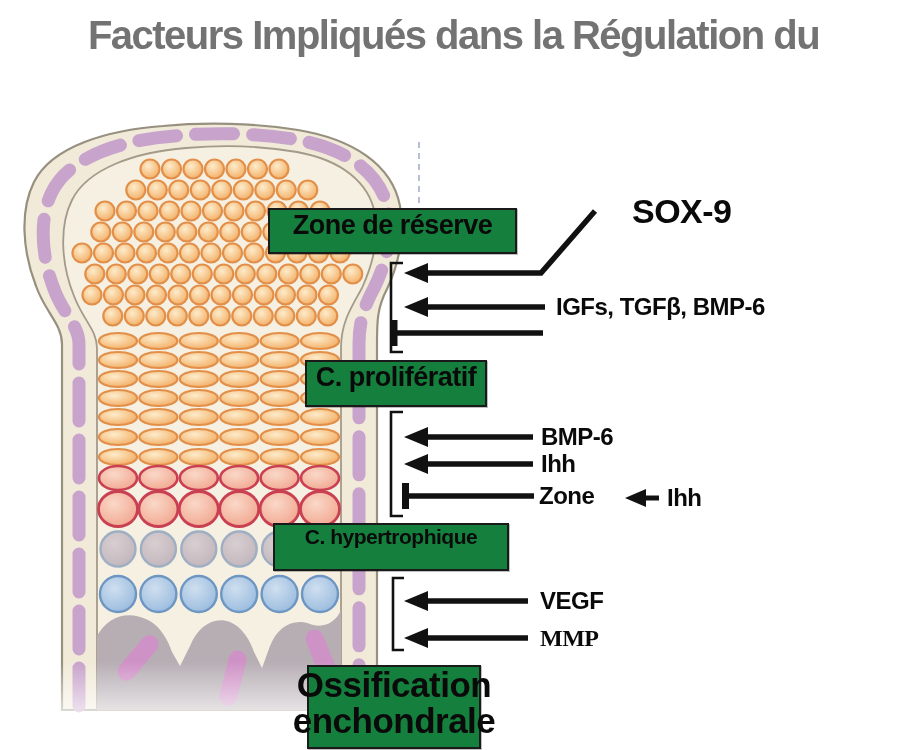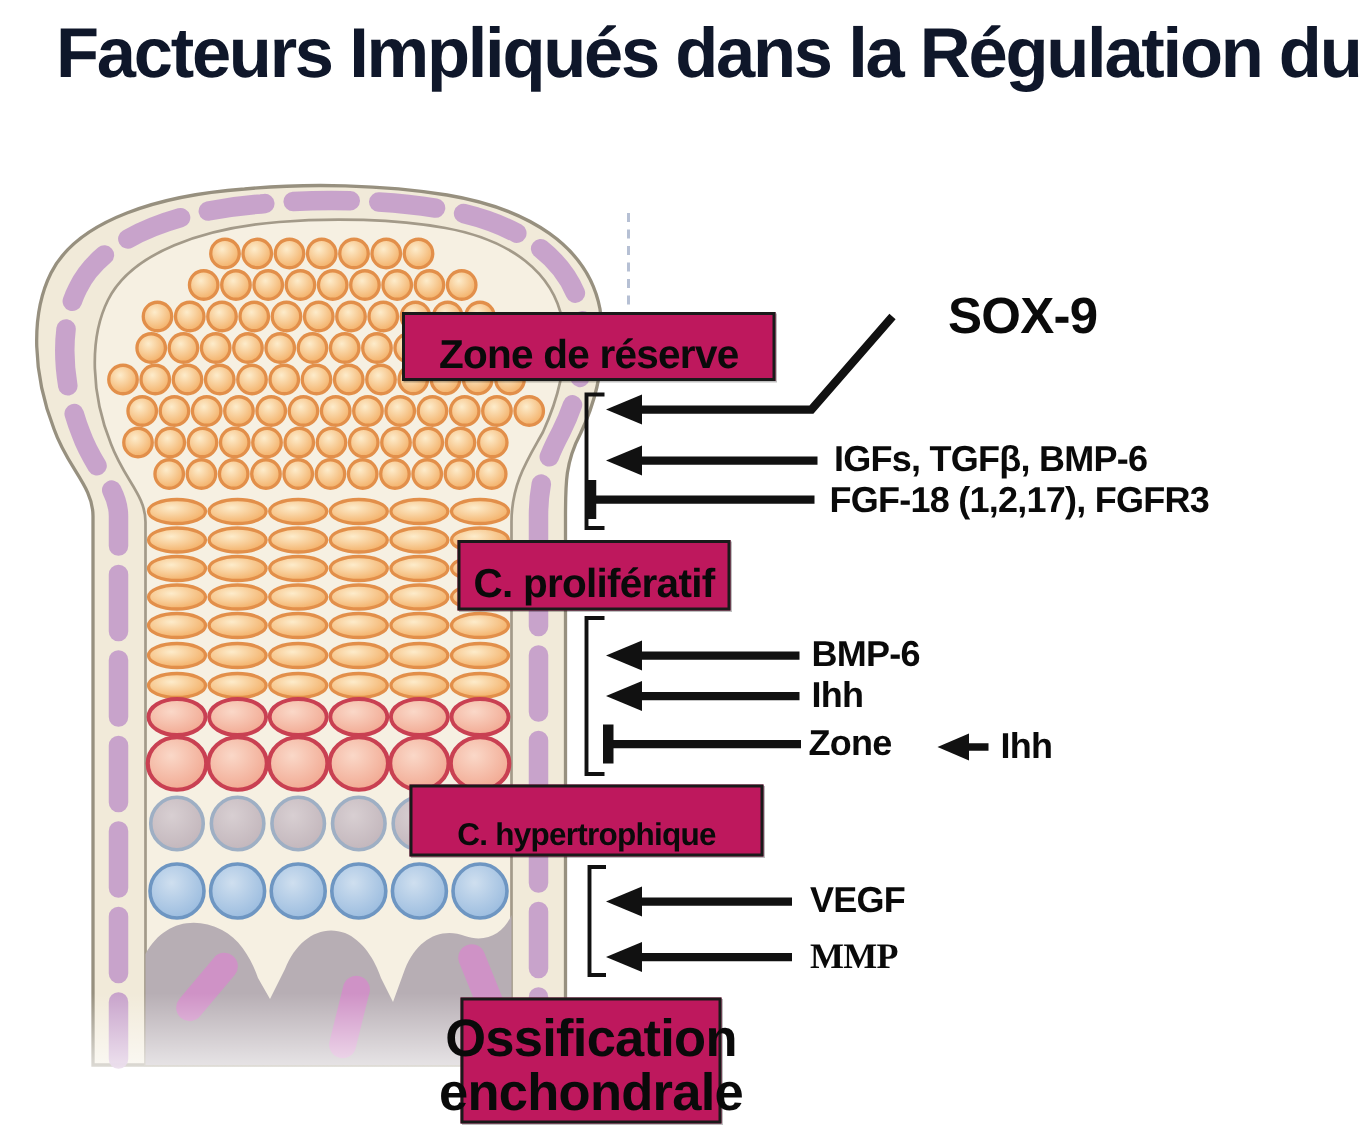--- a/index.html
+++ b/index.html
@@ -1,22 +1,22 @@
 <!DOCTYPE html>
 <html style="--bone-cream: #f1ead9; --bone-inner: #f6f0e2; --outline-gray: #97907f; --inner-line: #a39a89; --perichondrium-purple: #c59fca; --cell-orange-light: #fdeccb; --cell-orange: #f2a95c; --cell-orange-stroke: #e28f4a; --cell-pink-light: #fad8c8; --cell-pink: #f0a088; --cell-pink-stroke: #c94052; --cell-gray-light: #d8cfd2; --cell-gray: #bfb2b8; --cell-gray-stroke: #9eafc4; --cell-blue-light: #cfdfef; --cell-blue: #92b6dc; --cell-blue-stroke: #6e96c2; --ossification-gray: #b7aeb4; --rod-pink: #cf92c6; --arrow-black: #111111; --guide-dash: #b6c0d4;"><head>
 <meta charset="utf-8">
 <style>
   html,body{margin:0;padding:0;background:#ffffff;}
   .stage{position:relative;width:907px;height:750px;background:#fff;overflow:hidden;
          font-family:"Liberation Sans", sans-serif;}
-  .title{position:absolute;left:0;top:10px;width:100%;text-align:right;
-         font-weight:700;font-size:47px;line-height:50px;letter-spacing:-1.5px;color:#0f172a;}
+  .title{position:absolute;left:0;top:10px;width:100%;text-align:center;
+         font-weight:700;font-size:40px;line-height:50px;letter-spacing:-1.5px;color:#737373;}
   svg.art{position:absolute;left:0;top:0;z-index:1;}
-  .zbox{position:absolute;z-index:3;background:#be185d;border:2.5px solid #1a1a1a;
-        display:flex;align-items:center;justify-content:flex-end;flex-direction:column;
+  .zbox{position:absolute;z-index:3;background:#15803d;border:2.5px solid #1a1a1a;
+        display:flex;align-items:center;justify-content:flex-start;flex-direction:column;
         font-weight:700;color:#0a0a0a;letter-spacing:-0.5px;box-shadow:1px 1px 0 rgba(0,0,0,.25);}
   .factor{position:absolute;z-index:3;font-weight:700;color:#0a0a0a;
           font-size:24px;line-height:26px;white-space:nowrap;letter-spacing:-0.5px;}
 </style>
 </head>
 <body>
 
 <div class="stage">
 
   <div class="title">
@@ -297,21 +297,20 @@
   <div class="zbox" style="left:273px;top:523px;width:232px;height:44px;font-size:21px;">
     <span>C. hypertrophique</span>
   </div>
   <div class="zbox" style="left:307px;top:665px;width:170px;height:80px;font-size:35px;line-height:36px;">
     <span>Ossification</span>
     <span>enchondrale</span>
   </div>
 
   <div class="factor" style="left:632px;top:198px;font-size:34px;">SOX-9</div>
   <div class="factor" style="left:556px;top:294px;">IGFs, TGFβ, BMP-6</div>
-  <div class="factor" style="left:553px;top:321px;">FGF-18 (1,2,17), FGFR3</div>
   <div class="factor" style="left:541px;top:424px;">BMP-6</div>
   <div class="factor" style="left:541px;top:451px;">Ihh</div>
   <div class="factor" style="left:539px;top:483px;">Zone</div>
   <div class="factor" style="left:667px;top:485px;">Ihh</div>
   <div class="factor" style="left:540px;top:588px;">VEGF</div>
   <div class="factor" style="left:540px;top:625px;font-family:Liberation Serif, serif;">MMP</div>
 
 </div>
 
 </body></html>

